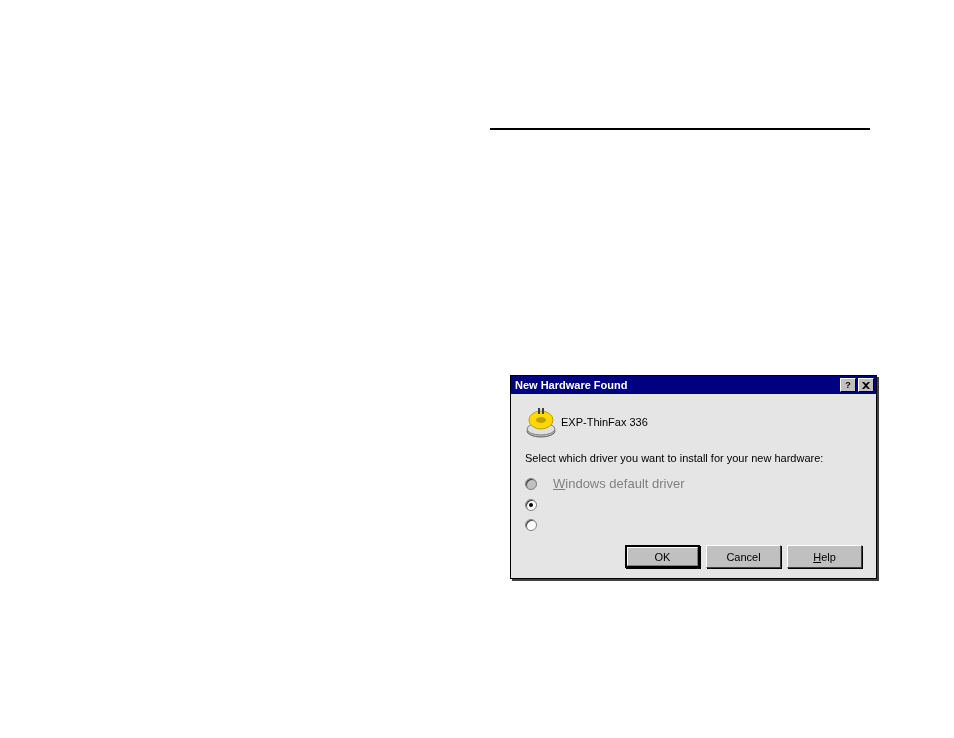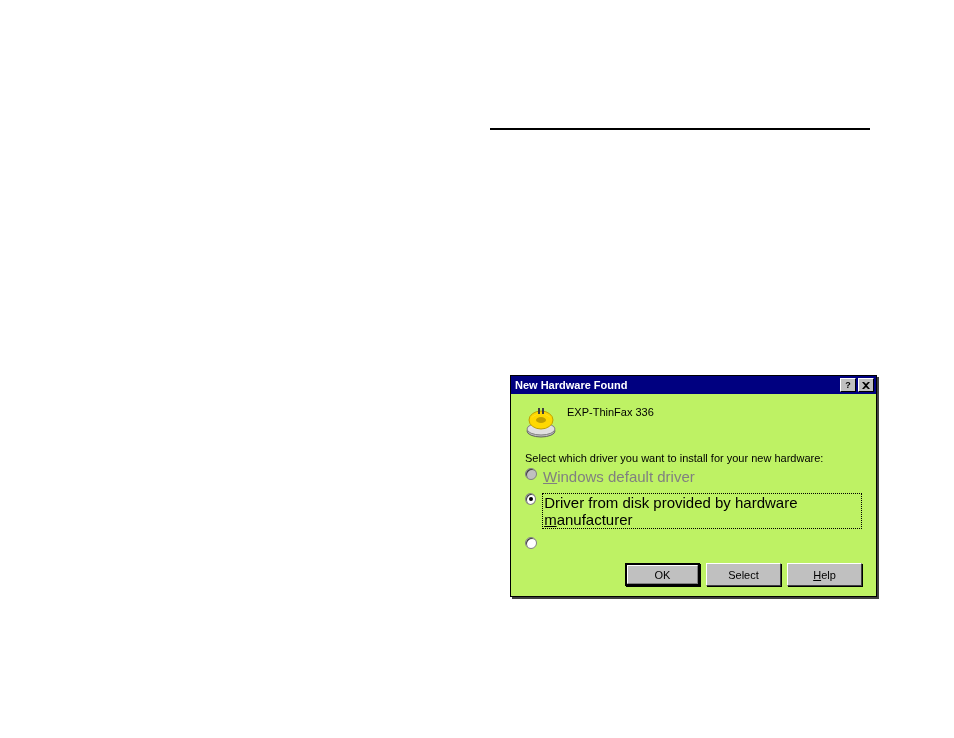--- a/index.html
+++ b/index.html
@@ -21,21 +21,21 @@
       left: 490px;
       width: 380px;
       height: 2px;
       background: #000000;
     }
     .dialog {
       position: absolute;
       top: 375px;
       left: 510px;
       width: 367px;
-      background: #bef264;
+      background: #e5e5e5;
       border: 1px solid #000000;
       box-shadow: 2px 2px 0 #404040;
     }
     .titlebar {
       background: #000080;
       color: #ffffff;
       display: flex;
       align-items: center;
       padding: 2px 2px 2px 4px;
       height: 18px;
@@ -65,40 +65,42 @@
       font-weight: bold;
       color: #000000;
       margin-left: 2px;
       cursor: pointer;
     }
     .dialog-body {
       padding: 12px 14px 10px 14px;
     }
     .hardware-row {
       display: flex;
-      gap: 10px;
+      align-items: center;
+      gap: 4px;
       margin-bottom: 14px;
     }
     .hardware-icon {
       width: 32px;
       height: 32px;
       position: relative;
     }
     .hardware-name {
       font-size: 11px;
     }
     .instruction {
       font-size: 11px;
-      margin-bottom: 4px;
+      margin-bottom: 12px;
     }
     .radio-row {
       display: flex;
-      gap: 6px;
+      align-items: center;
+      gap: 16px;
       margin-bottom: 8px;
-      font-size: 15px;
+      font-size: 13px;
     }
     .radio-row.disabled {
       color: #808080;
     }
     .radio {
       width: 12px;
       height: 12px;
       border-radius: 50%;
       background: #ffffff;
       border: 1px solid #808080;
@@ -206,35 +208,34 @@
 
     <div class="radio-row disabled">
       <div class="radio disabled"></div>
       <span class="radio-label"><span></span><span class="underline">W</span><span>indows default driver</span></span>
     </div>
 
     <div class="radio-row">
       <div class="radio">
           <div class="radio-dot"></div>
         </div>
-      <span class="radio-label focused"><span>Driver from disk provided by hardware </span><span class="underline">m</span><span>anufacturer</span></span>
     </div>
 
     <div class="radio-row">
       <div class="radio"></div>
     </div>
 
 
     <div class="button-row">
       <div class="win-button default">
         <div class="inner">
             <span>OK</span>
           </div>
       </div>
       <div class="win-button">
-        <span>Select</span>
+        <span>Cancel</span>
       </div>
       <div class="win-button">
         <span><span></span><span class="underline">H</span><span>elp</span></span>
       </div>
     </div>
   </div>
 </div>
 
 </body></html>

